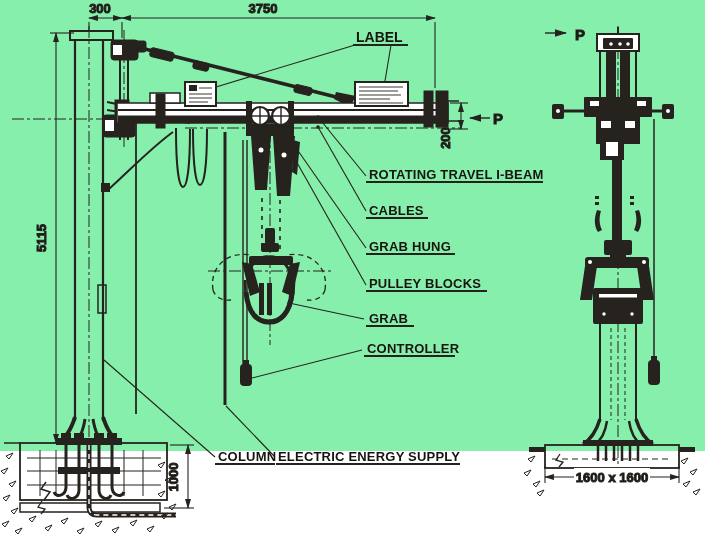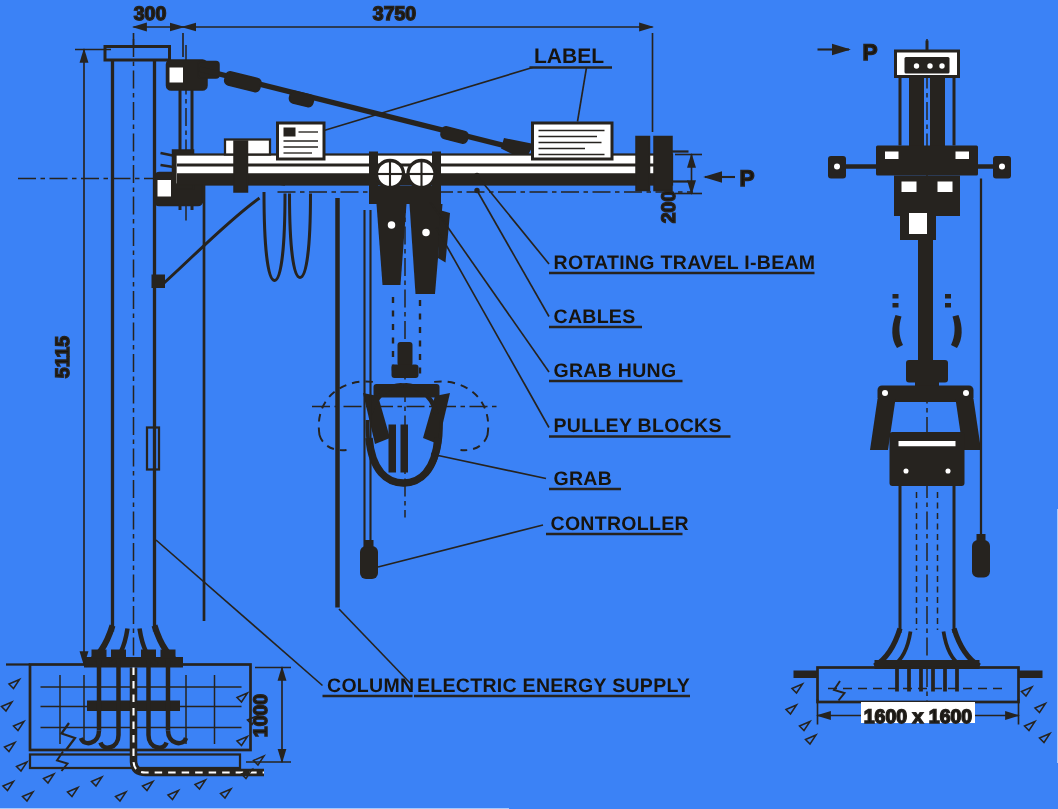--- a/index.html
+++ b/index.html
@@ -1,17 +1,17 @@
 <!DOCTYPE html>
 <html><head>
 <meta charset="utf-8">
 <style>
   html,body{margin:0;padding:0;background:#ffffff;}
   body{width:705px;height:539px;overflow:hidden;font-family:"Liberation Sans",sans-serif;}
-  #stage{width:705px;height:539px;position:relative;background:#3b82f6;text-align:center;}
+  #stage{width:705px;height:451px;position:relative;background:#86efac;text-align:center;}
   svg{display:block;}
   text{fill:#17140f;font-family:"Liberation Sans",sans-serif;}
   .callout{font-size:13px;font-weight:bold;letter-spacing:.2px;}
   .dimtxt{font-size:13px;font-weight:bold;}
   .ptxt{font-size:15px;font-weight:bold;}
   .lbltxt{font-size:14px;font-weight:bold;}
 </style>
 </head>
 <body>
 

